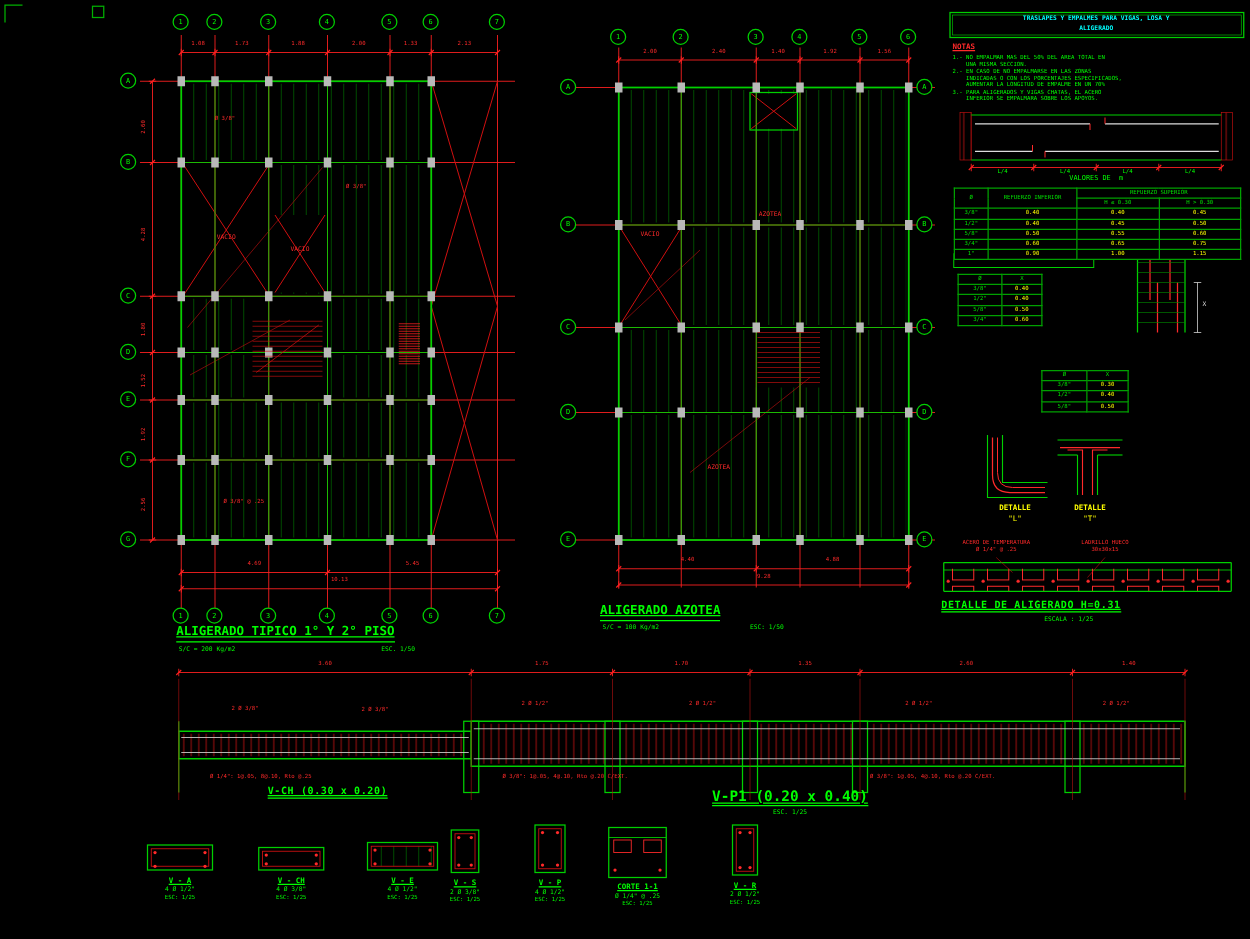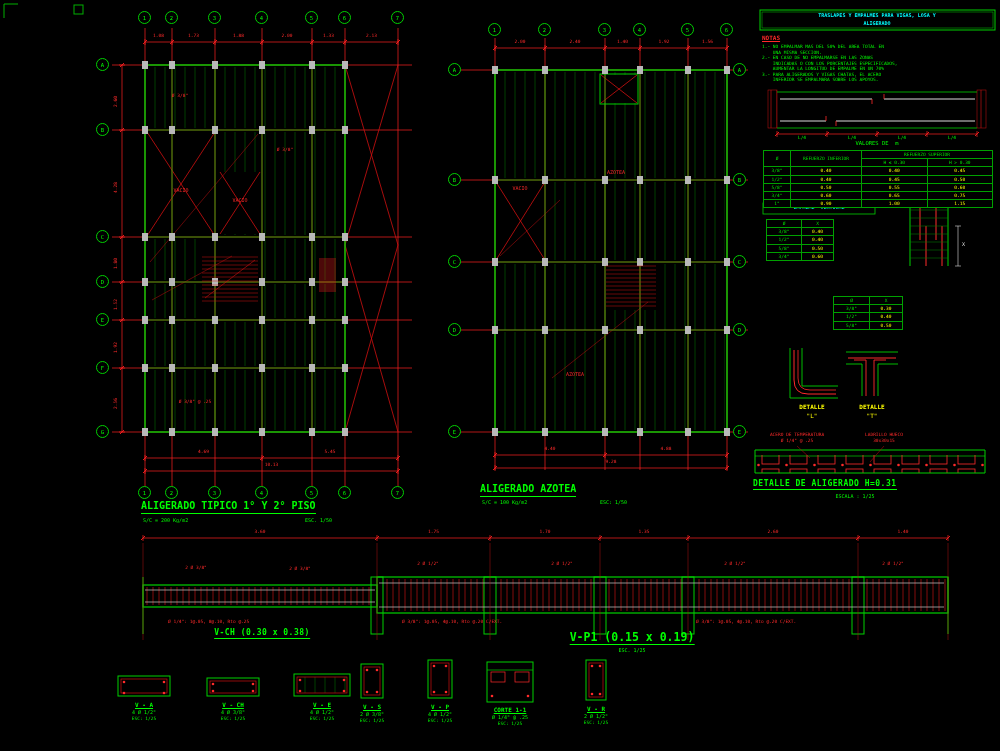--- a/index.html
+++ b/index.html
@@ -7,21 +7,21 @@
          font-family:"DejaVu Sans Mono", monospace;}
   #lw{position:absolute;left:0;top:0;}
   #overlay{position:absolute;left:0;top:0;width:1000px;height:751px;}
   .txt{position:absolute;white-space:pre;line-height:1.05;}
   .ctr{transform:translateX(-50%);}
   .g{color:#00ff00;} .r{color:#ff2a2a;} .c{color:#00ffff;} .y{color:#ffff00;} .w{color:#dddddd;}
   .s4{font-size:4.5px;} .s5{font-size:5px;} .s55{font-size:5.5px;} .s6{font-size:6px;}
   .s8{font-size:8px;letter-spacing:0.5px;} .s10{font-size:10px;} .s11{font-size:11.5px;}
   .b{font-weight:bold;}
   .u{text-decoration:underline;}
-  .u2{border-bottom:1px solid currentColor;padding-bottom:1px;}
+  .u2{text-decoration:underline;border-bottom:1px solid currentColor;padding-bottom:1px;}
   .vrot{transform:rotate(-90deg);transform-origin:left top;}
   .bubble{position:absolute;width:13px;height:13px;border:1px solid #00d000;border-radius:50%;
           color:#00ff00;font-size:5.5px;display:flex;align-items:center;justify-content:center;
           background:#000;box-sizing:border-box;}
   .ctab{position:absolute;border-collapse:collapse;table-layout:fixed;background:#000;}
   .ctab th,.ctab td{border:1px solid #00a000;color:#00e000;font-size:4.5px;font-weight:normal;
           text-align:center;padding:1px 0;line-height:1.15;font-family:"DejaVu Sans Mono",monospace;}
   .ctab td.val{color:#ffff00;}
   .ctab td.dia{color:#00e000;}
 </style>
@@ -656,22 +656,22 @@
   <div class="txt y s6 b ctr" style="left:872px;top:404px">DETALLE</div>
   <div class="txt y s6 ctr" style="left:872px;top:413px">"T"</div>
 
   <div class="txt r s4 ctr" style="left:797px;top:433px">ACERO DE TEMPERATURA</div>
   <div class="txt r s4 ctr" style="left:797px;top:439px">Ø 1/4" @ .25</div>
   <div class="txt r s4 ctr" style="left:884px;top:433px">LADRILLO HUECO</div>
   <div class="txt r s4 ctr" style="left:884px;top:439px">30x30x15</div>
   <div class="txt g s8 b u2" style="left:753px;top:480px">DETALLE DE ALIGERADO H=0.31</div>
   <div class="txt g s5 ctr" style="left:855px;top:494px">ESCALA : 1/25</div>
 
-  <div class="txt g s8 b u2 ctr" style="left:262px;top:629px">V-CH (0.30 x 0.38)</div>
-  <div class="txt g s11 b u2 ctr" style="left:632px;top:631px">V-P1 (0.15 x 0.19)</div>
+  <div class="txt g s8 b u2 ctr" style="left:262px;top:629px">V-CH (0.30 x 0.20)</div>
+  <div class="txt g s11 b u2 ctr" style="left:632px;top:631px">V-P1 (0.20 x 0.40)</div>
   <div class="txt g s5 ctr" style="left:632px;top:648px">ESC. 1/25</div>
 
   <div class="txt g s6 b u ctr" style="left:144px;top:702px">V - A</div>
   <div class="txt g s5 ctr" style="left:144px;top:710px">4 Ø 1/2"</div>
   <div class="txt g s4 ctr" style="left:144px;top:717px">ESC: 1/25</div>
 
   <div class="txt g s6 b u ctr" style="left:233px;top:702px">V - CH</div>
   <div class="txt g s5 ctr" style="left:233px;top:710px">4 Ø 3/8"</div>
   <div class="txt g s4 ctr" style="left:233px;top:717px">ESC: 1/25</div>
 

